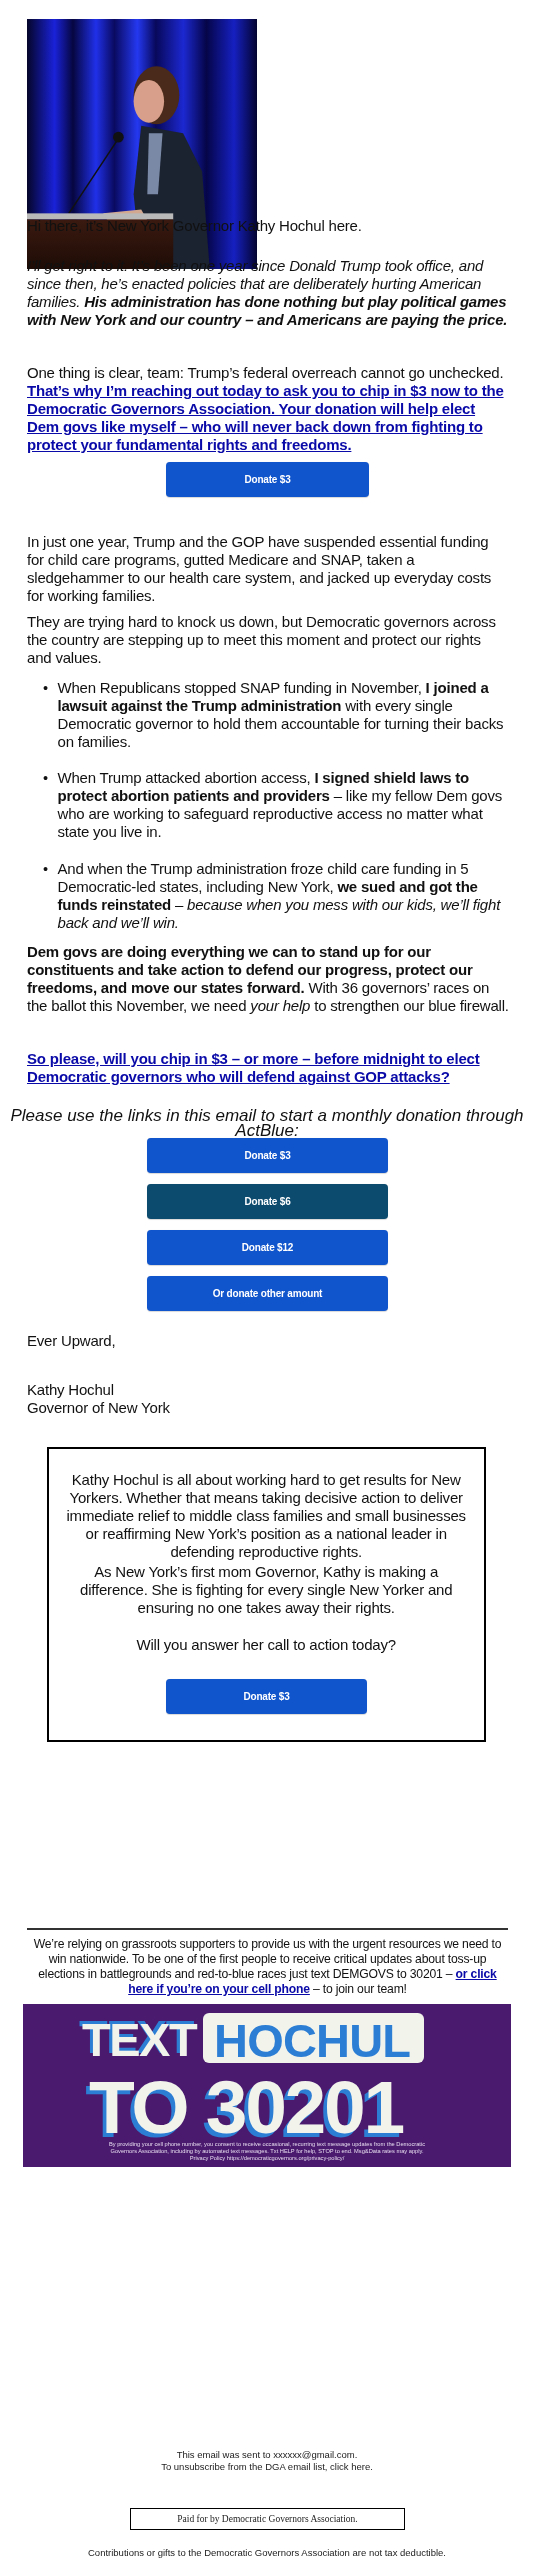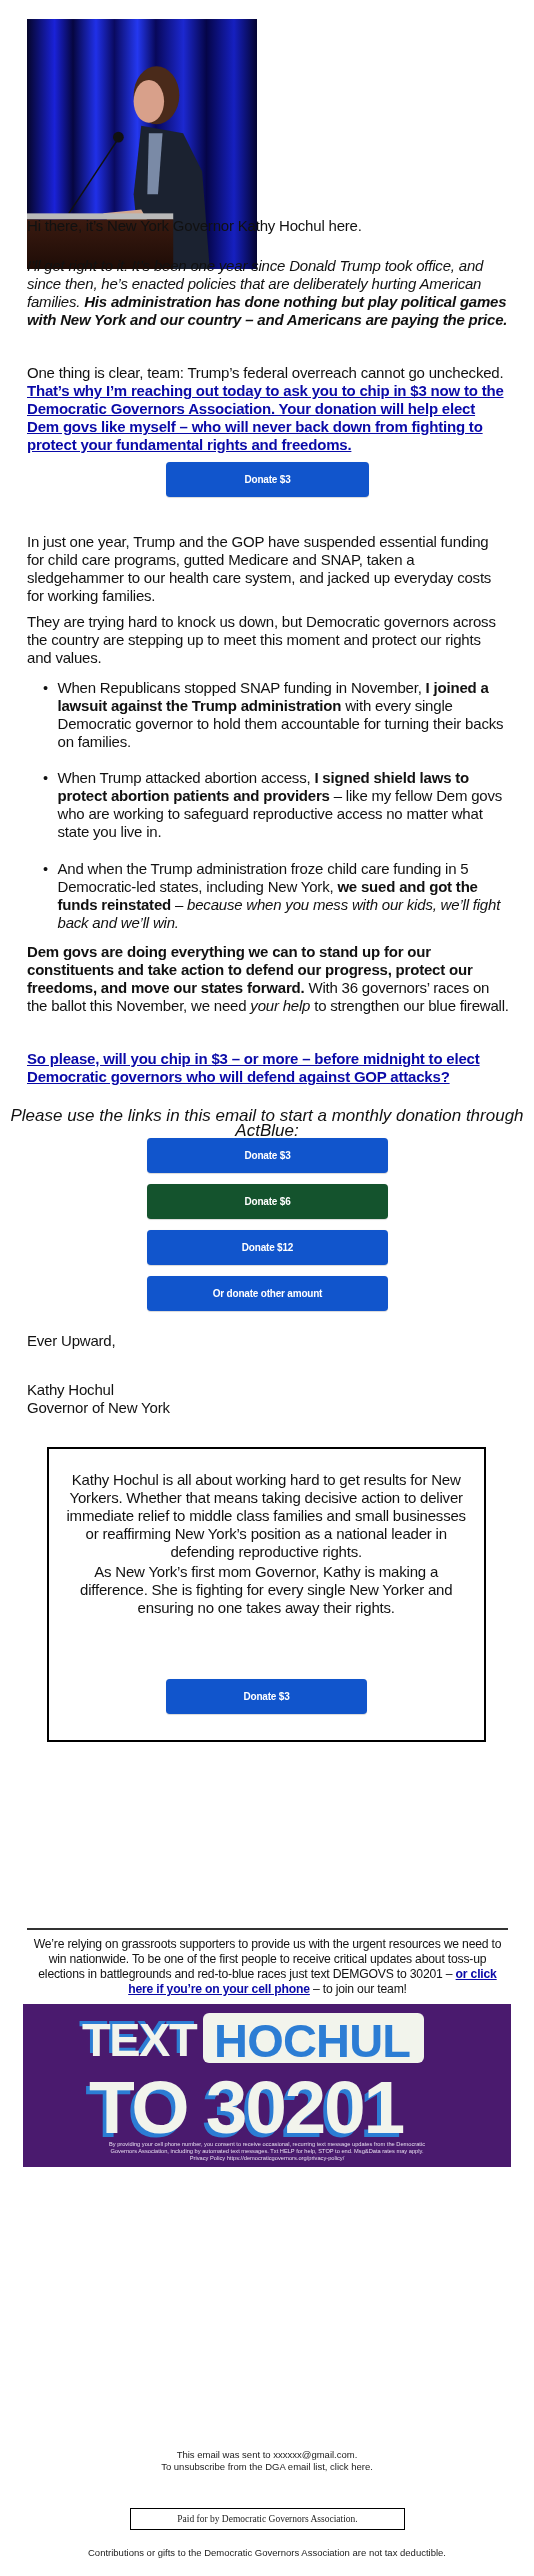--- a/index.html
+++ b/index.html
@@ -6,21 +6,21 @@
   html, body { width: 534px; background: #ffffff; }
   body { font-family: "Liberation Sans", sans-serif; color: #111111; position: relative; height: 2576px; overflow: hidden; }
   .abs { position: absolute; }
   .body-text { font-size: 15px; line-height: 18px; letter-spacing: -0.2px; }
   .photo { left: 27px; top: 19px; width: 230px; height: 250px; overflow: hidden; background: #05051e; }
   .photo svg { display: block; width: 100%; height: 100%; }
   .para { left: 27px; width: 482px; }
   b, strong { font-weight: bold; }
   a.link { color: #0a0aa8; font-weight: bold; text-decoration: underline; }
   .btn { position: absolute; display: flex; align-items: center; justify-content: center; color: #ffffff; font-weight: bold; font-size: 10px; border-radius: 3.8px; background: #1155cc; cursor: pointer; text-decoration: none; letter-spacing: -0.2px; box-shadow: 0 0.8px 0.8px rgba(0,0,0,0.15); }
-  .btn.green { background: #14532d; }
+  .btn.green { background: #0c4a6e; }
   ul.bullets { left: 27px; width: 482px; list-style: none; }
   ul.bullets li { position: relative; padding-left: 30.5px; margin-bottom: 18.3px; }
   ul.bullets li .dot { position: absolute; left: 16px; top: 0; font-size: 14.5px; }
   .note { left: 0; width: 534px; text-align: center; font-style: italic; font-size: 17px; line-height: 15.3px; }
   .signbox { left: 47px; top: 1447px; width: 439px; height: 295px; border: 2.3px solid #000; }
   .signbox p { position: absolute; left: 12.2px; width: 410px; text-align: center; font-size: 15px; line-height: 18px; letter-spacing: -0.2px; }
   .divider { left: 27px; top: 1928px; width: 481px; height: 2.3px; background: #333333; }
   .grass { left: 27px; top: 1937px; width: 481px; text-align: center; font-size: 12.2px; line-height: 15px; letter-spacing: -0.2px; }
   .banner { left: 23px; top: 2004px; width: 488px; height: 163px; background: #4a1a6e; overflow: hidden; }
   .bn { position: absolute; font-family: Liberation Sans, sans-serif; font-weight: bold; line-height: 1; }
@@ -121,20 +121,21 @@
 <a class="btn" href="#" style="left:147px; top:1230px; width:241px; height:35px;">Donate $12</a>
 <a class="btn" href="#" style="left:147px; top:1276px; width:241px; height:35px;">Or donate other amount</a>
 
 <p class="abs para body-text" style="top:1332px;">Ever Upward,</p>
 <p class="abs para body-text" style="top:1381px;">Kathy Hochul</p>
 <p class="abs para body-text" style="top:1399px;">Governor of New York</p>
 
 <div class="abs signbox">
   <p style="top:22px;">Kathy Hochul is all about working hard to get results for New Yorkers. Whether that means taking decisive action to deliver immediate relief to middle class families and small businesses or reaffirming New York’s position as a national leader in defending reproductive rights.</p>
   <p style="top:114px;">As New York’s first mom Governor, Kathy is making a difference. She is fighting for every single New Yorker and ensuring no one takes away their rights.</p>
+  <p style="top:187px;">Will you answer her call to action today?</p>
   <a class="btn" href="#" style="left:117px; top:230px; width:201px; height:35px;">Donate $3</a>
 </div>
 
 <div class="abs divider"></div>
 
 <p class="abs grass">
   <span>We’re relying on grassroots supporters to provide us with the urgent resources we need to win nationwide. To be one of the first people to receive critical updates about toss-up elections in battlegrounds and red-to-blue races just text DEMGOVS to 30201 – </span><a class="link" href="#">or click here if you’re on your cell phone</a><span> – to join our team!</span>
 </p>
 
 <div class="abs banner">

